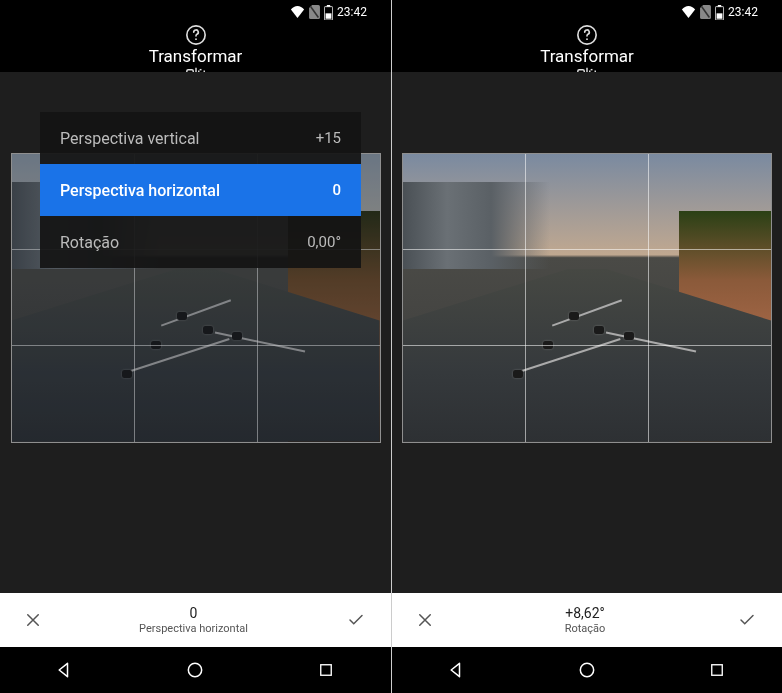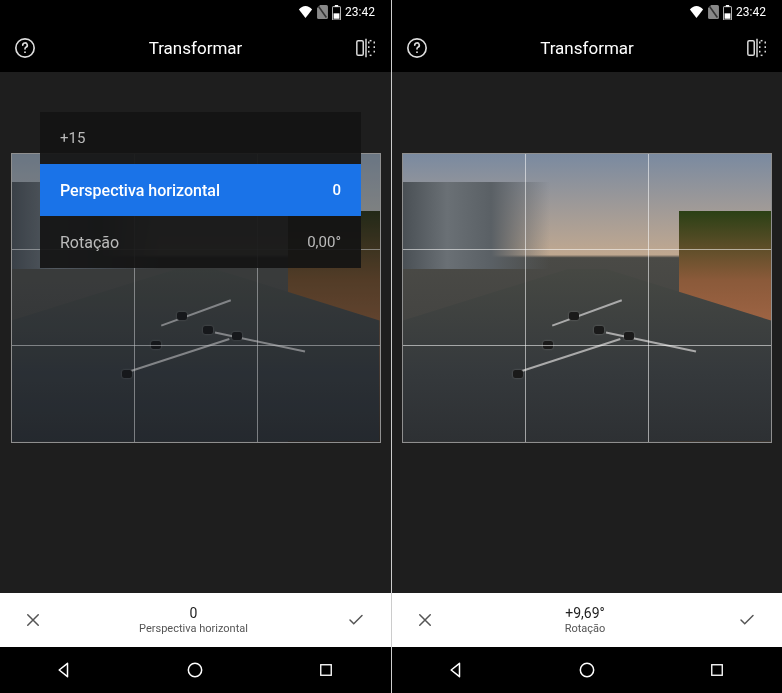--- a/index.html
+++ b/index.html
@@ -21,36 +21,37 @@
   }
   .phone + .phone { border-left: 1px solid #ccc; }
 
   
   .statusbar {
     height: 24px;
     background: #000;
     display: flex;
     align-items: center;
     justify-content: flex-end;
-    padding: 0 16px;
+    padding: 0 24px;
     gap: 4px;
     color: #fff;
     font-size: 12px;
   }
   .statusbar .icon { display: inline-flex; }
 
   
   .toolbar {
     height: 48px;
     background: #000;
     display: flex;
     align-items: center;
     justify-content: space-between;
     padding: 0 14px;
     color: #fff;
+    flex-direction: column;
   }
   .toolbar .title { font-size: 17px; font-weight: 400; }
 
   
   .canvas-area {
     flex: 1;
     background: #1e1e1e;
     position: relative;
     display: flex;
     align-items: center;
@@ -209,20 +210,21 @@
       <div class="car" style="left:45%;top:55%"></div>
       <div class="car" style="left:52%;top:60%"></div>
       <div class="car" style="left:38%;top:65%"></div>
       <div class="car" style="left:60%;top:62%"></div>
       <div class="car" style="left:30%;top:75%"></div>
       <div class="grid-overlay"></div>
     </div>
 
     <div class="options">
       <div class="option-row">
+        <span>Perspectiva vertical</span>
         <span class="value">+15</span>
       </div>
       <div class="option-row selected">
         <span>Perspectiva horizontal</span>
         <span class="value">0</span>
       </div>
       <div class="option-row">
         <span>Rotação</span>
         <span class="value">0,00°</span>
       </div>
@@ -332,21 +334,21 @@
     </div>
   </div>
 
   <div class="actionbar">
     <span>
       <svg width="18" height="18" viewBox="0 0 24 24">
           <path d="M5 5l14 14M19 5L5 19" stroke="#555" stroke-width="2" stroke-linecap="round"></path>
         </svg>
     </span>
     <div class="center">
-      <div class="v">+9,69°</div>
+      <div class="v">+8,62°</div>
       <div class="l">Rotação</div>
     </div>
     <span>
       <svg width="22" height="18" viewBox="0 0 24 24">
           <path d="M4 12l5 5L20 6" stroke="#555" stroke-width="2" fill="none" stroke-linecap="round"></path>
         </svg>
     </span>
   </div>
 
   <div class="navbar">

